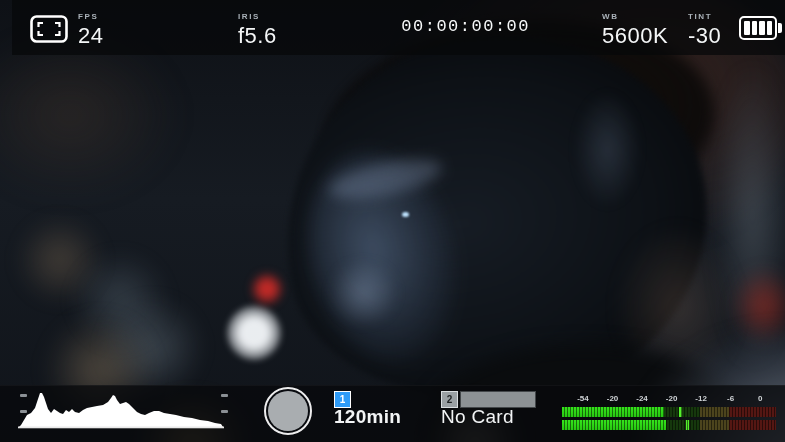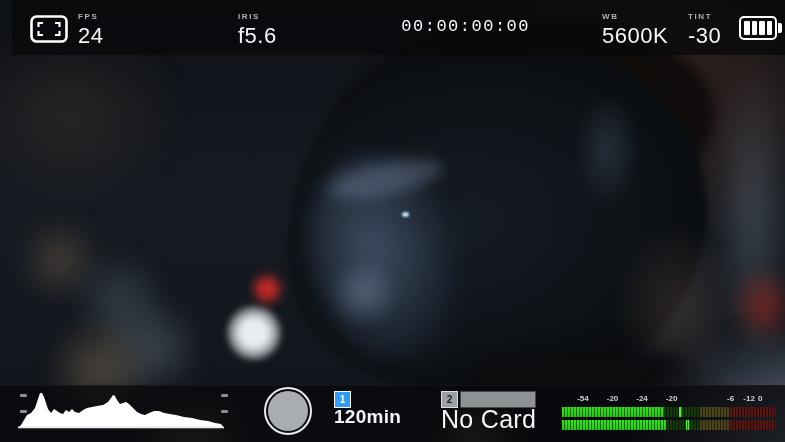--- a/index.html
+++ b/index.html
@@ -75,21 +75,21 @@
   .slot-badge{position:absolute;top:391px;width:17px;height:17px;font-size:10px;font-weight:700;
     display:flex;align-items:center;justify-content:center;}
   .slot1-badge{left:334px;background:#2e9bf7;border:1.5px solid #fff;color:#fff;}
   .slot2-badge{left:441px;background:#9aa0a4;border:1.5px solid #d9dde0;color:#1d2022;}
   .slot-bar{position:absolute;top:391px;height:17px;font-size:10px;font-weight:700;
     display:flex;align-items:center;padding-left:5px;}
   .slot1-bar{left:353px;width:115px;background:#2e9bf7;color:#072238;}
   .slot2-bar{left:460px;width:76px;background:#8d9295;border:1px solid #43474a;}
   .slot-status{position:absolute;top:407px;color:#f2f4f5;line-height:1;}
   .slot1-status{left:334px;font-size:19px;font-weight:700;letter-spacing:.3px;}
-  .slot2-status{left:441px;font-size:25px;font-weight:400;letter-spacing:.3px;text-align:right;}
+  .slot2-status{left:441px;font-size:19px;font-weight:400;letter-spacing:.3px;text-align:right;}
 
   .meters{left:562px;top:394px;width:214px;height:40px;}
   .mlabel{position:absolute;top:0;transform:translateX(-50%);font-size:8px;font-weight:700;color:#cfd3d6;}
   .meter{position:absolute;left:0;width:214px;height:10px;
     background:linear-gradient(90deg,#16380d 0,#16380d 64.5%,#4c441d 64.5%,#4c441d 78%,#551713 78%,#551713 100%);}
   .meter.ch1{top:13px;} .meter.ch2{top:26px;}
   .mfill{position:absolute;left:0;top:0;bottom:0;background:linear-gradient(180deg,#35e51b,#27c711);}
   .mpeak{position:absolute;top:0;bottom:0;width:3px;background:#55f22c;}
   .meter::after{content:"";position:absolute;inset:0;
     background:repeating-linear-gradient(90deg,transparent 0 2px,rgba(0,0,0,.5) 2px 3px);}
@@ -183,21 +183,21 @@
     <span></span>
   </div>
   <div class="slot-status slot2-status">No Card</div>
 
   <div class="abs meters">
     <div id="meter-scale">
         <span class="mlabel" style="left: 9.8%;">-54</span>
         <span class="mlabel" style="left: 23.6%;">-20</span>
         <span class="mlabel" style="left: 37.4%;">-24</span>
         <span class="mlabel" style="left: 51.2%;">-20</span>
-        <span class="mlabel" style="left: 65%; margin-left: 48px;">-12</span>
+        <span class="mlabel" style="left: 65%;">-12</span>
         <span class="mlabel" style="left: 78.8%;">-6</span>
         <span class="mlabel" style="left: 92.6%;">0</span>
       </div>
     <div class="meter ch1">
       <div class="mfill" style="width: 47.5%;"></div>
       <div class="mpeak" style="left: 54.5%;"></div>
     </div>
     <div class="meter ch2">
       <div class="mfill" style="width: 48.5%;"></div>
       <div class="mpeak" style="left: 58%;"></div>

